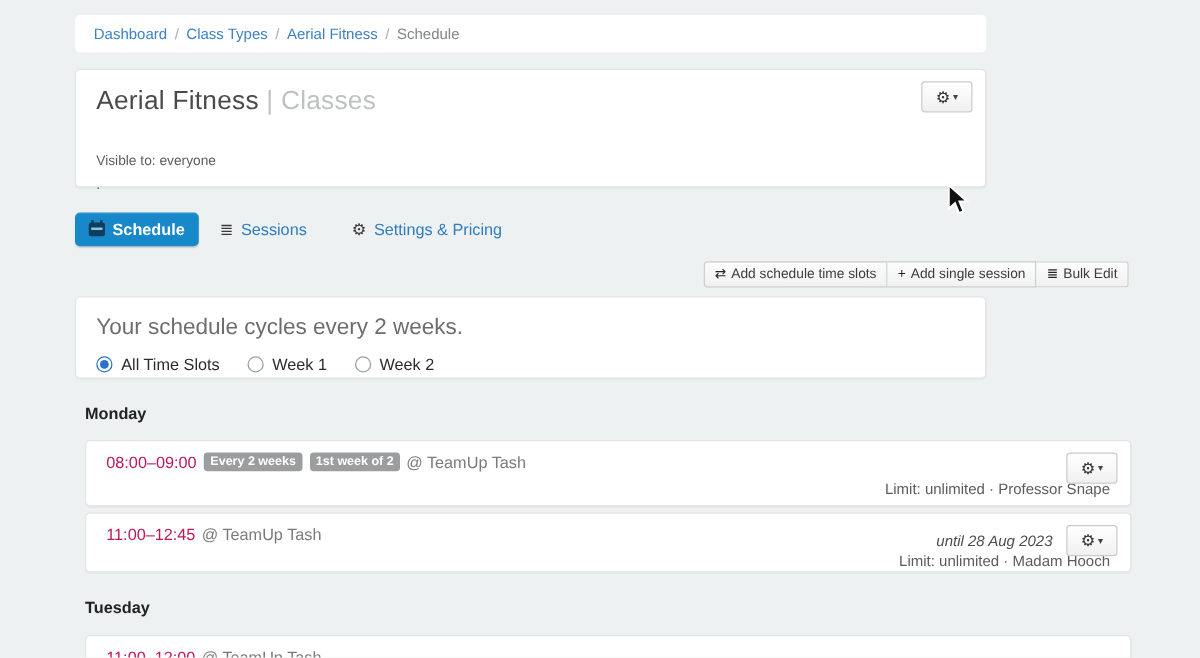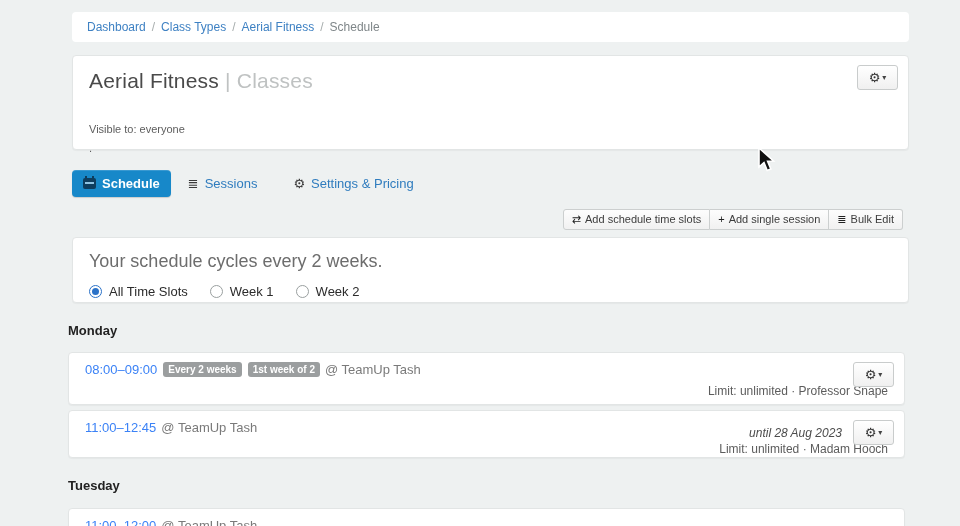--- a/index.html
+++ b/index.html
@@ -3,21 +3,21 @@
 <meta charset="utf-8">
 <style>
   * { margin: 0; padding: 0; box-sizing: border-box; }
   html, body { width: 960px; height: 526px; overflow: hidden; }
   body {
     background: #eef1f1;
     font-family: "Liberation Sans", "DejaVu Sans", sans-serif;
     position: relative;
     color: #333;
   }
-  .content { position: absolute; left: 72px; width: 837px; }
+  .content { position: absolute; left: 60px; width: 729px; }
 
   
   .breadcrumb {
     top: 12px; height: 30px; background: #e7eaea; border-radius: 4px;
     padding: 0 15px; line-height: 30px; font-size: 12px; color: #999;
   }
   .breadcrumb a { color: #3e81c3; text-decoration: none; cursor: pointer; }
   .breadcrumb .sep { color: #a7adad; margin: 0 6px; }
   .breadcrumb .current { color: #7f8689; }
 
@@ -94,21 +94,21 @@
   .radio-circle.checked { border-color: #2b72c8; }
   .radio-circle.checked::after {
     content: ""; position: absolute; left: 2px; top: 2px; width: 7px; height: 7px;
     border-radius: 50%; background: #2b72c8;
   }
 
   
   .day-heading { position: absolute; left: 68px; font-size: 13px; font-weight: bold; color: #222; }
   .slot-card { position: absolute; left: 68px; width: 837px; padding: 9px 16px; }
   .slot-line1 { font-size: 13px; color: #4c4c4c; display: flex; align-items: center; }
-  .slot-time { color: #3b82f6; text-align: right; }
+  .slot-time { color: #be185d; text-align: right; }
   .slot-venue { color: #7a7a7a; margin-left: 5px; }
   .badge {
     background: #9b9e9f; color: #fff; font-size: 10px; font-weight: bold;
     padding: 2px 5px; border-radius: 3px; margin-left: 6px; white-space: nowrap;
   }
   .slot-line2 { font-size: 12px; color: #5c5c5c; margin-top: 7px; margin-left: 20px; text-align: right; }
   .until-text {
     position: absolute; right: 62px; top: 15px; font-size: 12px; font-style: italic; color: #4c4c4c;
   }
   .slot-card .gear-btn { right: 10px; top: 9px; }

